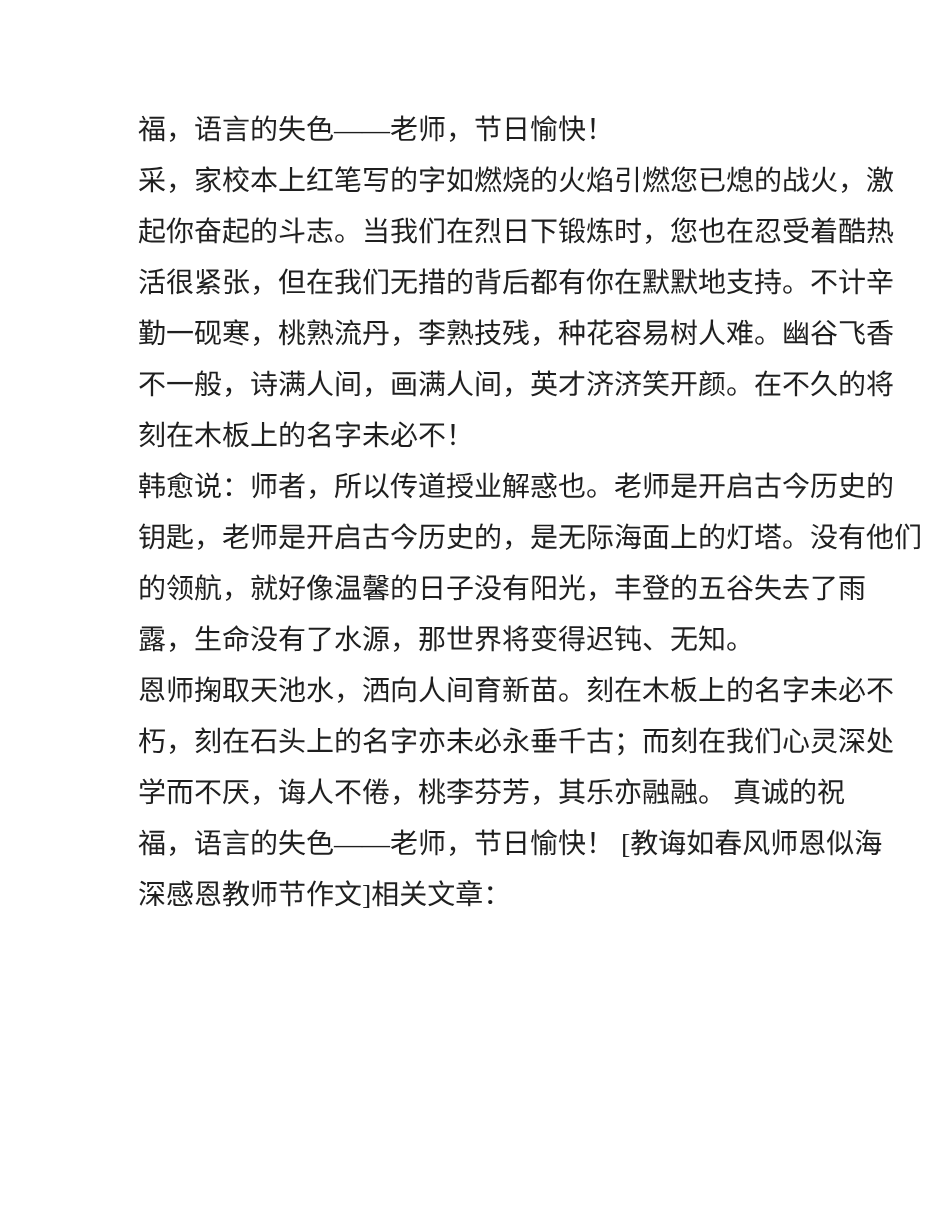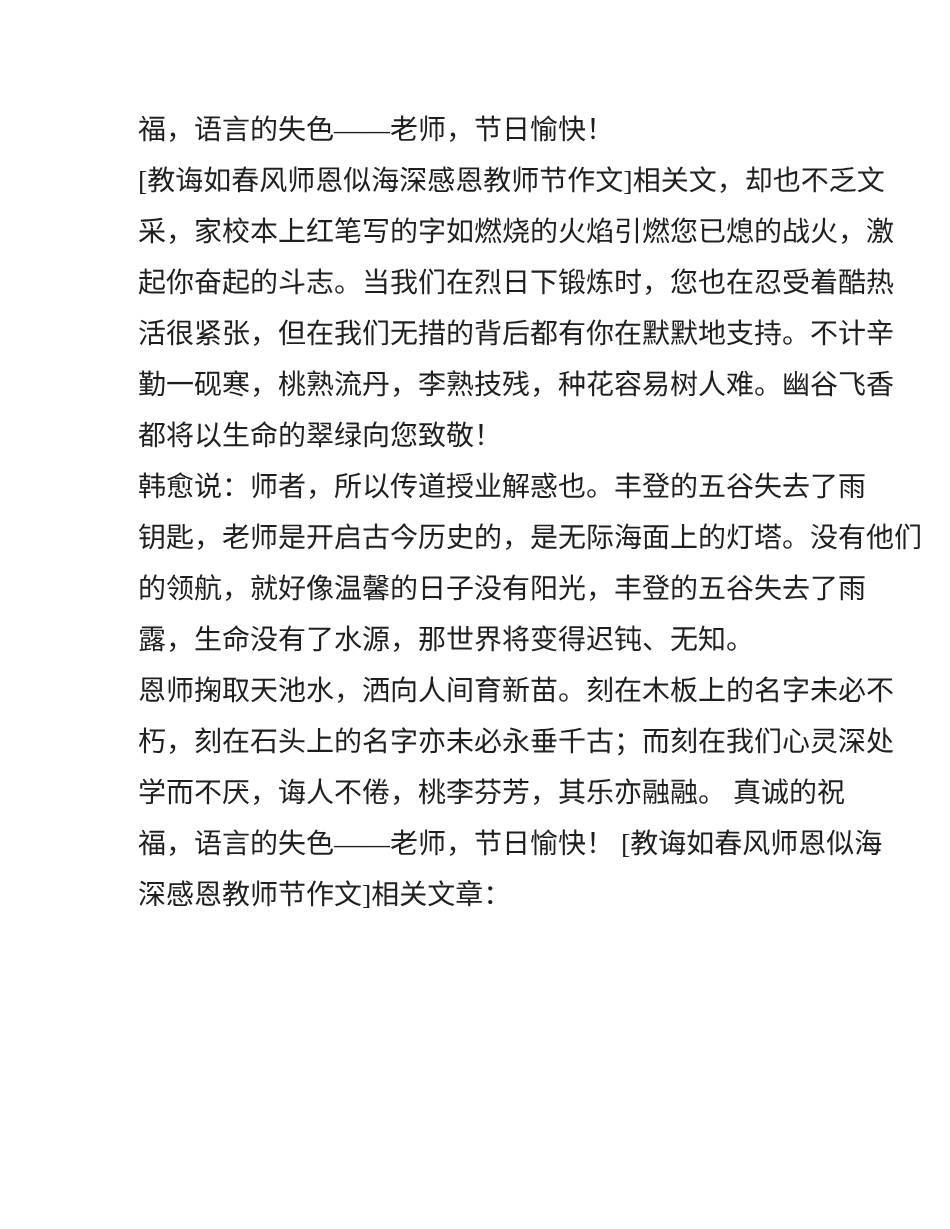--- a/index.html
+++ b/index.html
@@ -35,27 +35,27 @@
     letter-spacing: 0;
     font-weight: 400;
   }
 </style>
 </head>
 <body>
 
 <div class="doc-page">
   <div class="text-block">
     <div class="text-line">福，语言的失色——老师，节日愉快！</div>
-    <div class="text-line">[教诲如春风师恩似海深感恩教师节作文]相关文，却也不乏文</div>
     <div class="text-line">采，家校本上红笔写的字如燃烧的火焰引燃您已熄的战火，激</div>
     <div class="text-line">起你奋起的斗志。当我们在烈日下锻炼时，您也在忍受着酷热</div>
     <div class="text-line">活很紧张，但在我们无措的背后都有你在默默地支持。不计辛</div>
     <div class="text-line">勤一砚寒，桃熟流丹，李熟技残，种花容易树人难。幽谷飞香</div>
-    <div class="text-line">都将以生命的翠绿向您致敬！</div>
-    <div class="text-line">韩愈说：师者，所以传道授业解惑也。丰登的五谷失去了雨</div>
+    <div class="text-line">不一般，诗满人间，画满人间，英才济济笑开颜。在不久的将</div>
+    <div class="text-line">刻在木板上的名字未必不！</div>
+    <div class="text-line">韩愈说：师者，所以传道授业解惑也。老师是开启古今历史的</div>
     <div class="text-line">钥匙，老师是开启古今历史的，是无际海面上的灯塔。没有他们</div>
     <div class="text-line">的领航，就好像温馨的日子没有阳光，丰登的五谷失去了雨</div>
     <div class="text-line">露，生命没有了水源，那世界将变得迟钝、无知。</div>
     <div class="text-line">恩师掬取天池水，洒向人间育新苗。刻在木板上的名字未必不</div>
     <div class="text-line">朽，刻在石头上的名字亦未必永垂千古；而刻在我们心灵深处</div>
     <div class="text-line">学而不厌，诲人不倦，桃李芬芳，其乐亦融融。 真诚的祝</div>
     <div class="text-line">福，语言的失色——老师，节日愉快！ [教诲如春风师恩似海</div>
     <div class="text-line">深感恩教师节作文]相关文章：</div>
   </div>
 </div>

